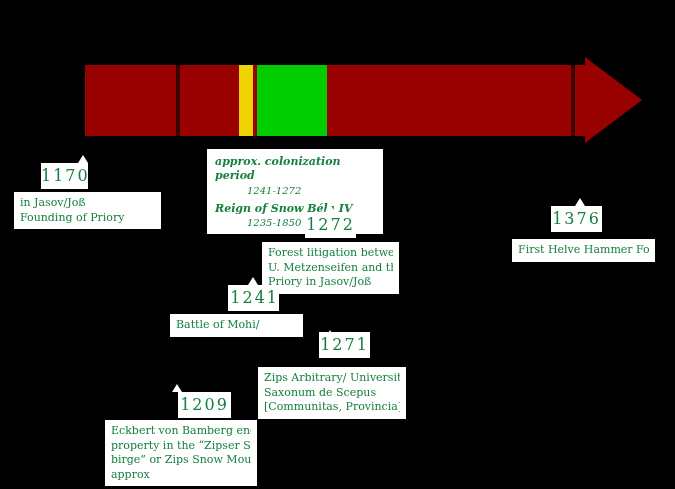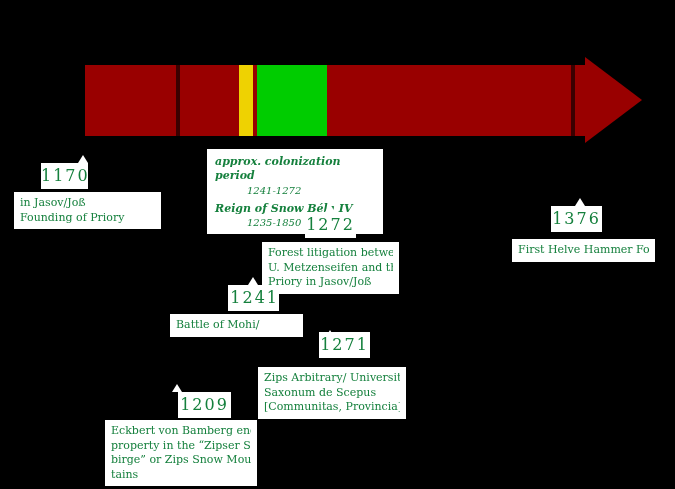--- a/index.html
+++ b/index.html
@@ -118,16 +118,16 @@
     <div>Saxonum de Scepus</div>
     <div>[Communitas, Provincia]</div>
   </div>
 
   <div class="pin p1209"></div>
   <div class="year y1209">1209</div>
   <div class="desc dd1209">
     <div>Eckbert von Bamberg endows</div>
     <div>property in the “Zipser Schnee-</div>
     <div>birge” or Zips Snow Moun-</div>
-    <div>tains</div>
+    <div>approx</div>
   </div>
 
 </div>
 
 </body></html>

